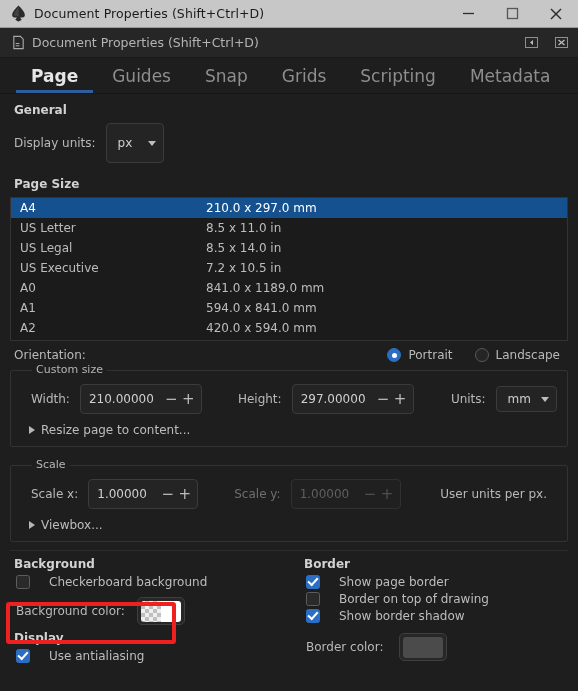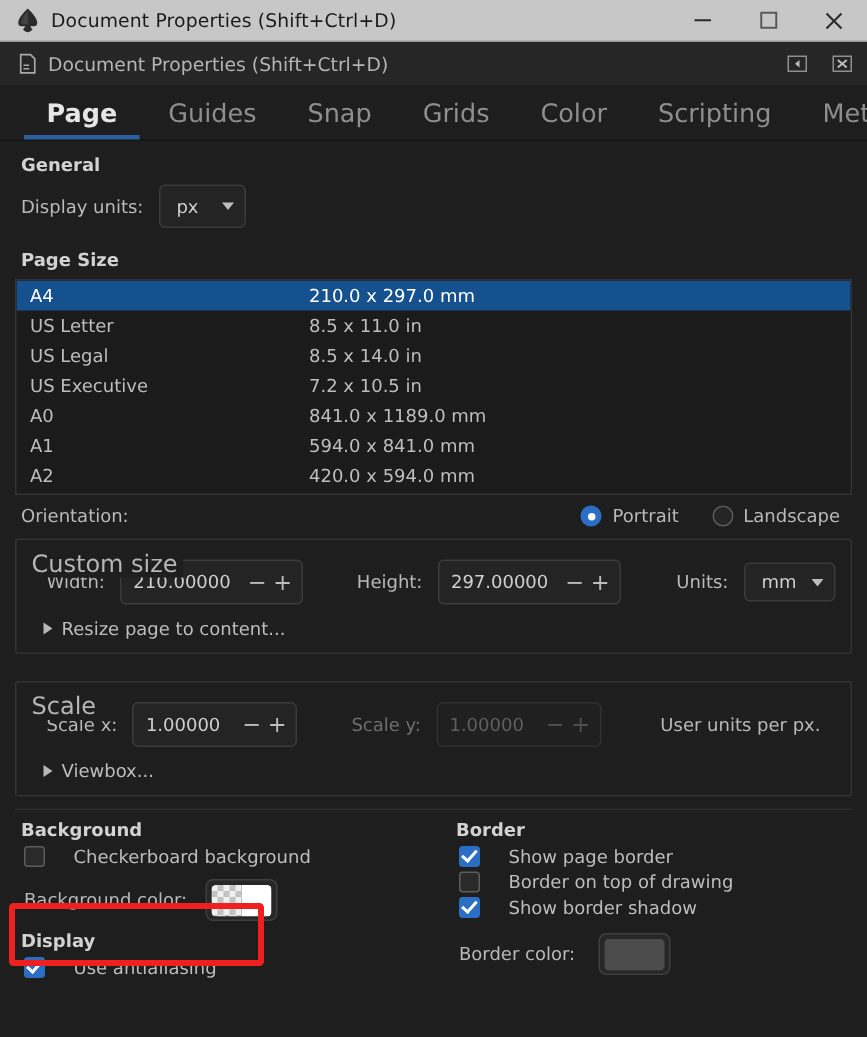--- a/index.html
+++ b/index.html
@@ -114,21 +114,21 @@
   .row { display: flex; align-items: center; }
   .lbl {
     font-size: 12px;
     color: #b9b9b9;
     white-space: nowrap;
   }
   .lbl.dim { color: #6e6e6e; }
 
   
   .combo {
-    height: 29px;
+    height: 40px;
     min-width: 58px;
     background: #242424;
     border: 1px solid #3b3b3b;
     border-radius: 4px;
     display: inline-flex;
     align-items: center;
     justify-content: space-between;
     padding: 0 7px 0 11px;
     color: #cfcfcf;
     font-size: 12px;
@@ -183,26 +183,25 @@
   
   .frame {
     position: relative;
     border: 1px solid #323232;
     border-radius: 2px;
     margin: 0 2px;
     padding: 10px 10px 8px 10px;
   }
   .frame > .legend {
     position: absolute;
-    top: -8px; left: 6px;
+    top: -8px; left: 21px;
     background: #1e1e1e;
     padding: 0 4px;
-    font-size: 16px;
+    font-size: 11px;
     color: #b5b5b5;
-    margin-top: 14px;
   }
 
   
   .spin {
     height: 30px;
     background: #242424;
     border: 1px solid #3b3b3b;
     border-radius: 4px;
     display: inline-flex;
     align-items: center;
@@ -361,21 +360,20 @@
         <path d="M4.5 5 L10.5 10 M10.5 5 L4.5 10" stroke="#bdbdbd" stroke-width="1.3"></path>
       </svg>
     </div>
   </div>
 
   <div class="tabs">
     <div class="tab active">Page</div>
     <div class="tab">Guides</div>
     <div class="tab">Snap</div>
     <div class="tab">Grids</div>
-    <div class="tab">Color</div>
     <div class="tab">Scripting</div>
     <div class="tab">Metadata</div>
     <div class="tab">License</div>
   </div>
 
   <div class="content">
 
     <div class="grouphdr">General</div>
     <div class="row" style="margin:0 0 14px 6px;text-align:center;">
       <div class="lbl" style="margin-right:10px;">Display units:</div>

